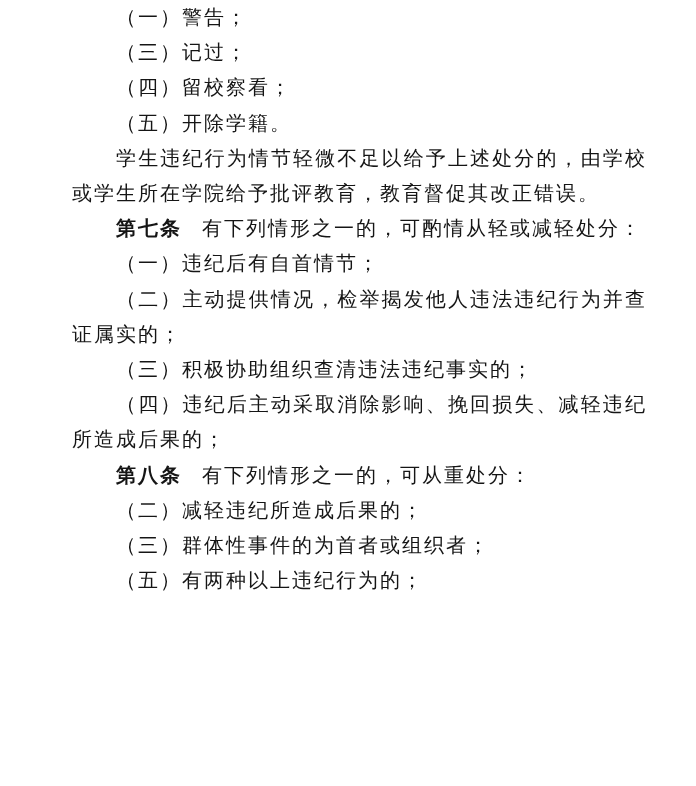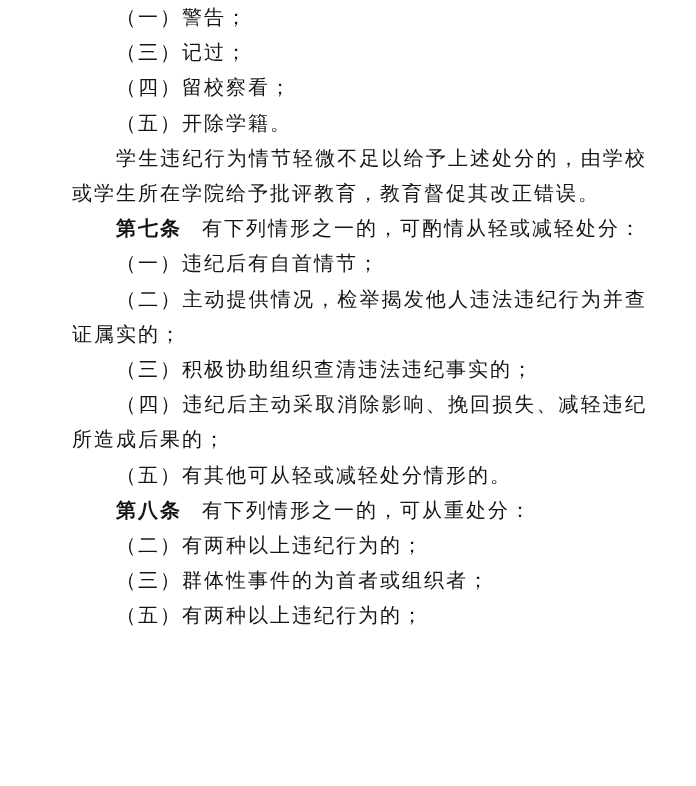--- a/index.html
+++ b/index.html
@@ -39,18 +39,17 @@
   <p class="para"><span>（一）警告；</span></p>
   <p class="para"><span>（三）记过；</span></p>
   <p class="para"><span>（四）留校察看；</span></p>
   <p class="para"><span>（五）开除学籍。</span></p>
   <p class="para"><span>学生违纪行为情节轻微不足以给予上述处分的，由学校或学生所在学院给予批评教育，教育督促其改正错误。</span></p>
   <p class="para"><span class="art-no">第七条</span><span>有下列情形之一的，可酌情从轻或减轻处分：</span></p>
   <p class="para"><span>（一）违纪后有自首情节；</span></p>
   <p class="para"><span>（二）主动提供情况，检举揭发他人违法违纪行为并查证属实的；</span></p>
   <p class="para"><span>（三）积极协助组织查清违法违纪事实的；</span></p>
   <p class="para"><span>（四）违纪后主动采取消除影响、挽回损失、减轻违纪所造成后果的；</span></p>
-  <p class="para"><span>（五）有其他可从轻或减轻处分情形的。</span></p>
   <p class="para"><span class="art-no">第八条</span><span>有下列情形之一的，可从重处分：</span></p>
-  <p class="para"><span>（二）有两种以上违纪行为的；</span></p>
+  <p class="para"><span>（二）减轻违纪所造成后果的；</span></p>
   <p class="para"><span>（三）群体性事件的为首者或组织者；</span></p>
   <p class="para"><span>（五）有两种以上违纪行为的；</span></p>
 </div>
 
 </body></html>

